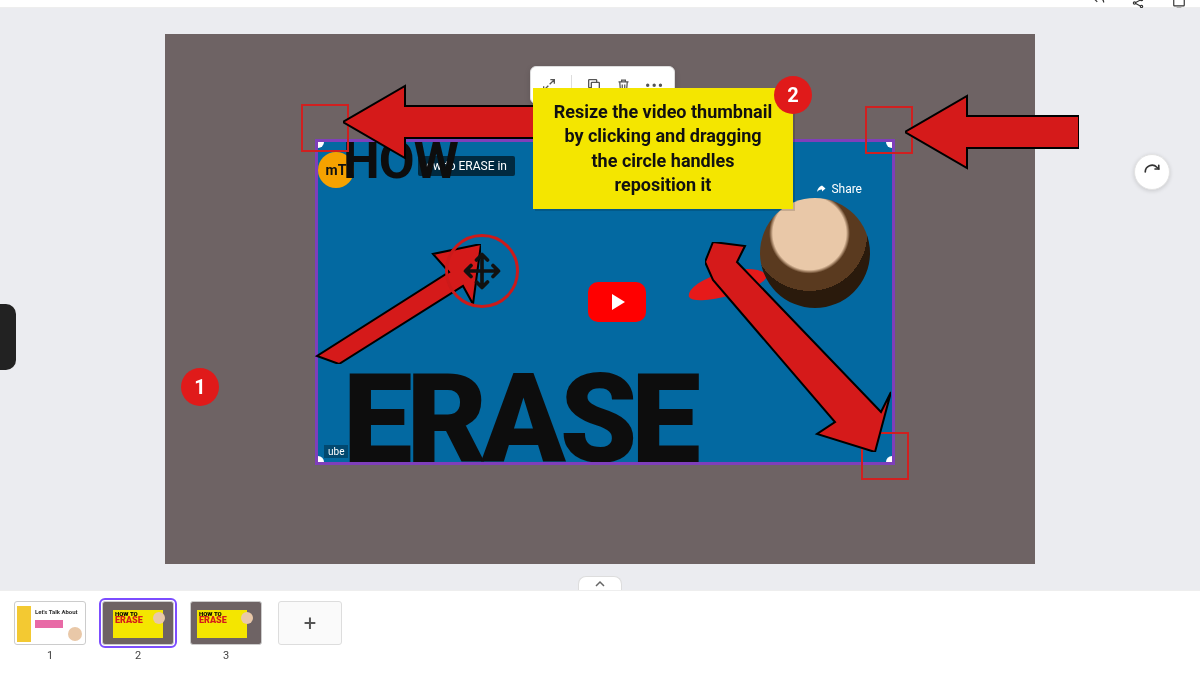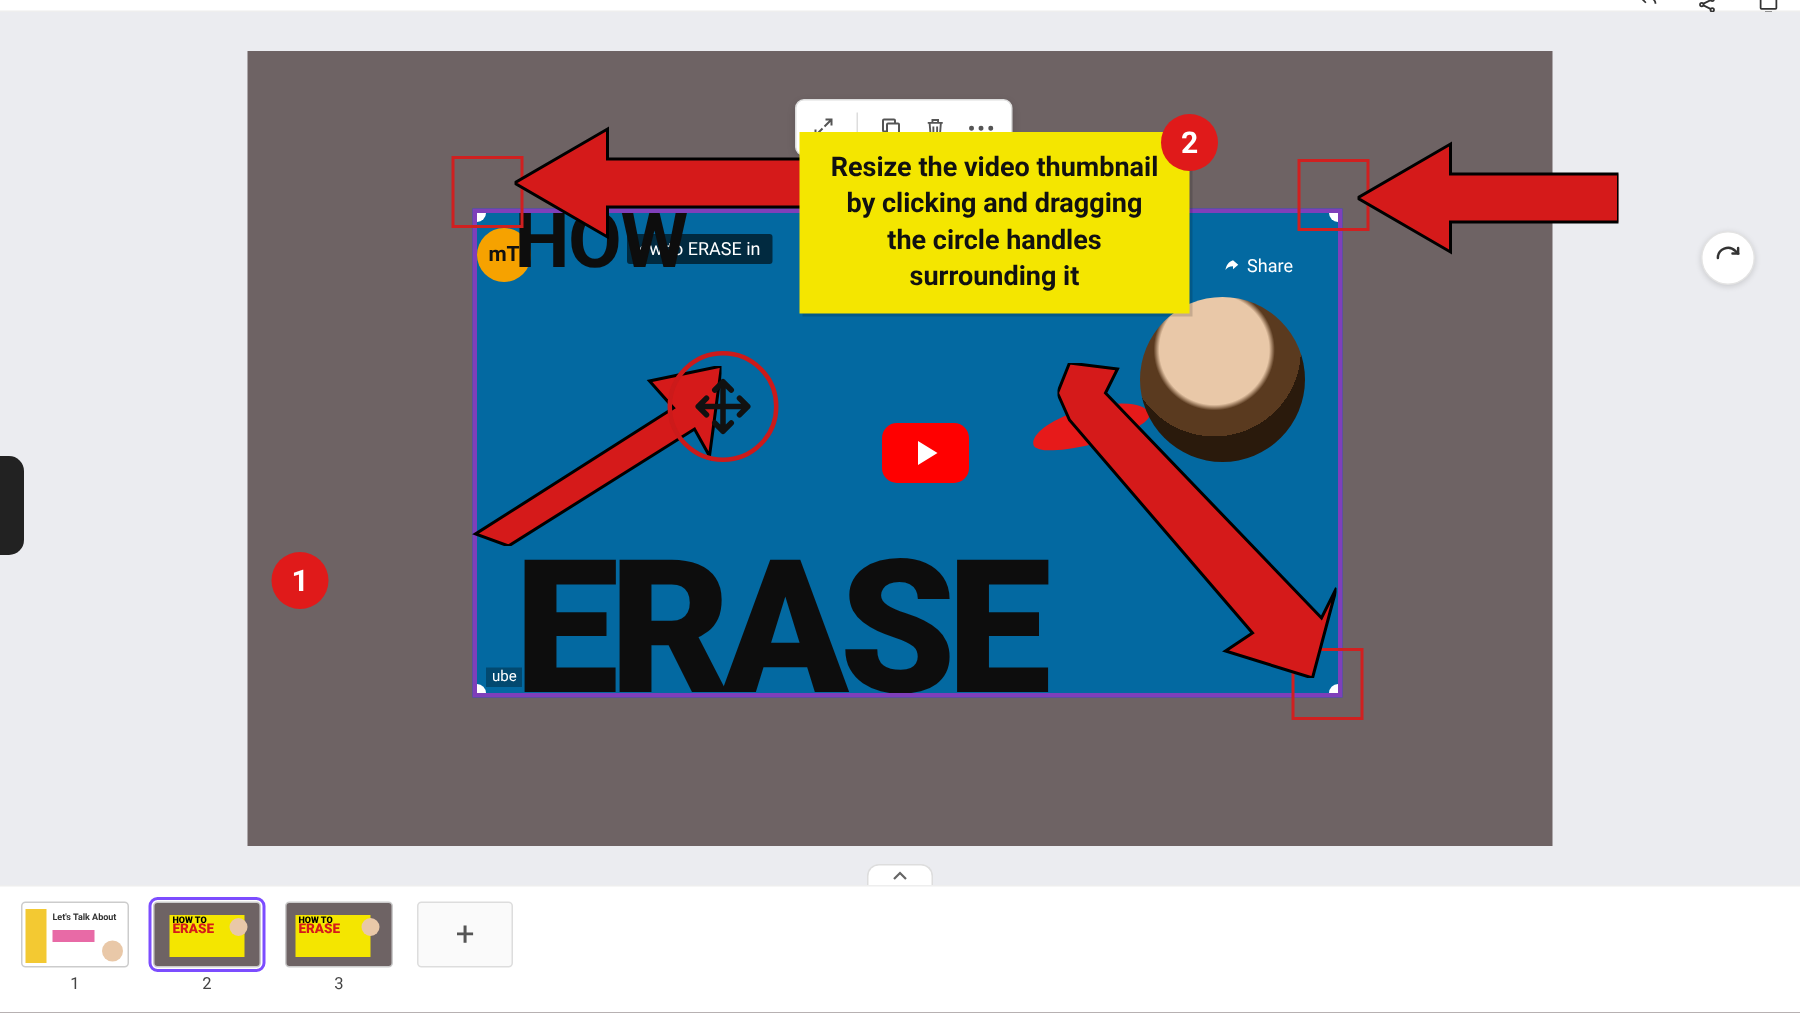--- a/index.html
+++ b/index.html
@@ -86,21 +86,21 @@
     left: 60px; top: 14px;
     background: rgba(0,0,0,0.6);
     color: #fff;
     font-size: 12px;
     padding: 3px 8px;
     border-radius: 2px;
     margin-left: 40px;
   }
   .share-pill {
     position: absolute;
-    right: 30px; top: 28px;
+    right: 30px; top: 40px;
     color: #fff;
     font-size: 12px;
     display: flex; align-items: center; gap: 4px;
   }
   .play-btn {
     position: absolute;
     left: 270px; top: 140px;
     width: 58px; height: 40px;
     background: #ff0000;
     border-radius: 10px;
@@ -375,21 +375,21 @@
 
     <div class="move-circle">
       <svg width="44" height="44" viewBox="0 0 24 24" fill="none" stroke="#111" stroke-width="2" stroke-linecap="round">
           <path d="M12 3v18M3 12h18M12 3l-3 3M12 3l3 3M12 21l-3-3M12 21l3-3M3 12l3-3M3 12l3 3M21 12l-3-3M21 12l-3 3"></path>
         </svg>
     </div>
 
     <div class="callout-badge" style="left:16px;top:334px">1</div>
 
     <div class="callout-badge" style="left:609px;top:42px">2</div>
-    <div class="callout-box" style="left:368px;top:54px;width:260px">Resize the video thumbnail by clicking and dragging the circle handles surrounding it</div>
+    <div class="callout-box" style="left:368px;top:54px;width:260px">Resize the video thumbnail by clicking and dragging the circle handles reposition it</div>
 
     <svg class="arrow" style="left:178px;top:48px" width="200" height="86" viewBox="0 0 200 86">
       <polygon fill="#d51a1a" stroke="#000" stroke-width="2" points="0,40 62,4 62,24 200,24 200,56 62,56 62,76"></polygon>
     </svg>
     <svg class="arrow" style="left:740px;top:60px" width="174" height="82" viewBox="0 0 174 82">
       <polygon fill="#d51a1a" stroke="#000" stroke-width="2" points="0,38 62,2 62,22 174,22 174,54 62,54 62,74"></polygon>
     </svg>
     <svg class="arrow" style="left:148px;top:210px" width="168" height="120" viewBox="0 0 168 120">
       <polygon fill="#d51a1a" stroke="#000" stroke-width="2" points="168,0 120,10 136,28 4,112 26,120 150,42 160,60"></polygon>
     </svg>

